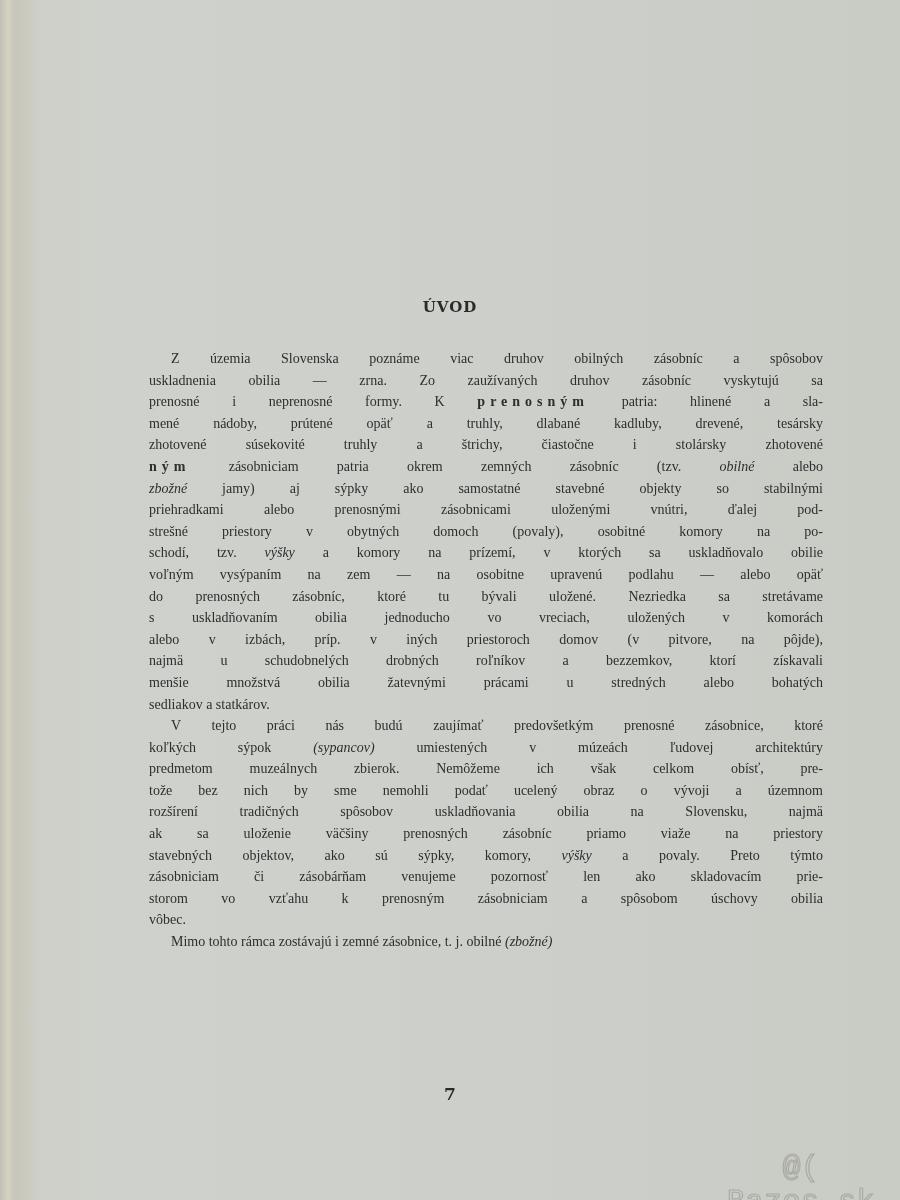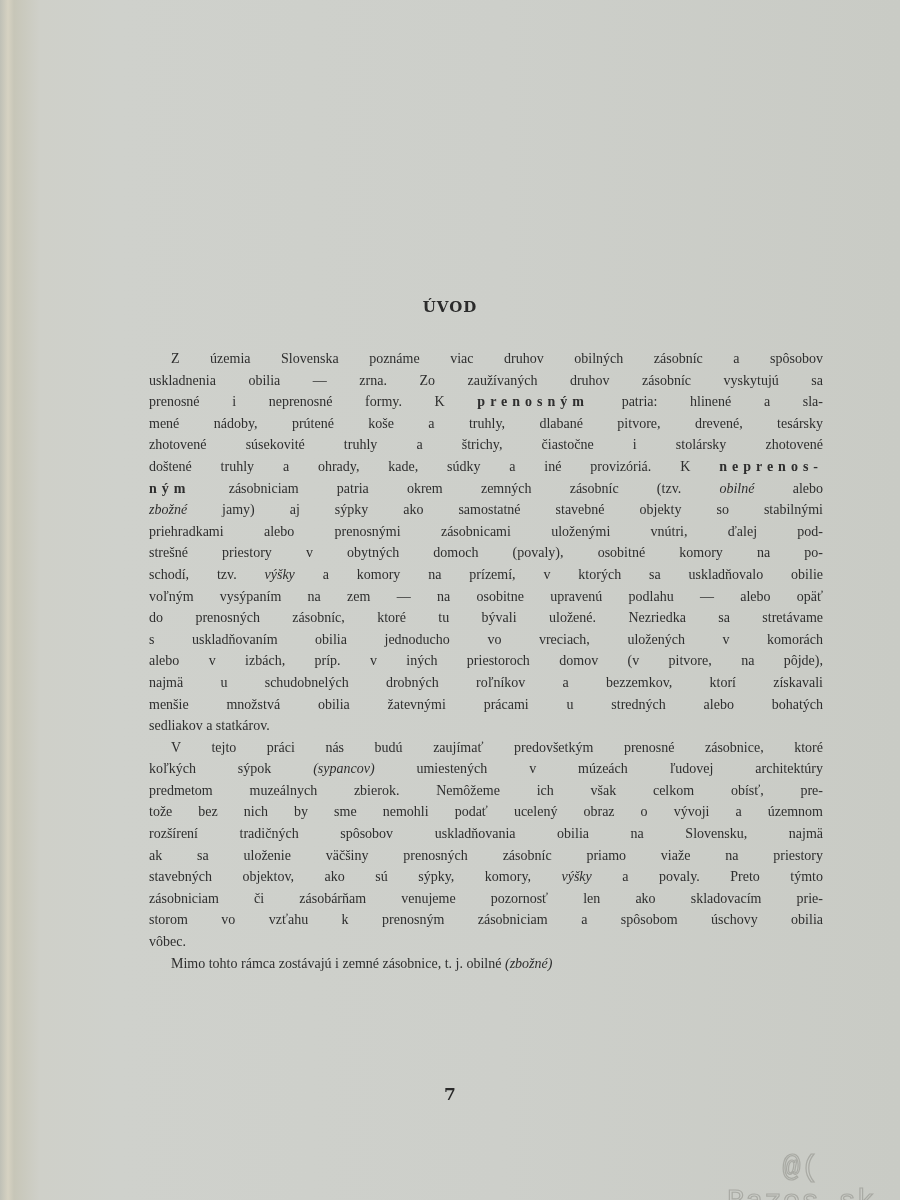--- a/index.html
+++ b/index.html
@@ -40,23 +40,22 @@
 </head>
 <body>
 
 <div class="page">
   <div class="heading">ÚVOD</div>
   <div class="body-text" id="body-text">
       <div>
         <span class="line indent">Z územia Slovenska poznáme viac druhov obilných zásobníc a spôsobov</span>
         <span class="line">uskladnenia obilia — zrna. Zo zaužívaných druhov zásobníc vyskytujú sa</span>
         <span class="line">prenosné i neprenosné formy. K <span class="spaced">prenosným</span> patria: hlinené a sla-</span>
-        <span class="line">mené nádoby, prútené koše a truhly, dlabané pitvore, drevené, tesársky</span>
+        <span class="line">mené nádoby, prútené opäť a truhly, dlabané kadluby, drevené, tesársky</span>
         <span class="line">zhotovené súsekovité truhly a štrichy, čiastočne i stolársky zhotovené</span>
-        <span class="line">doštené truhly a ohrady, kade, súdky a iné provizóriá. K <span class="spaced">neprenos-</span></span>
         <span class="line"><span class="spaced">ným</span> zásobniciam patria okrem zemných zásobníc (tzv. <i>obilné</i> alebo</span>
         <span class="line"><i>zbožné</i> jamy) aj sýpky ako samostatné stavebné objekty so stabilnými</span>
         <span class="line">priehradkami alebo prenosnými zásobnicami uloženými vnútri, ďalej pod-</span>
         <span class="line">strešné priestory v obytných domoch (povaly), osobitné komory na po-</span>
         <span class="line">schodí, tzv. <i>výšky</i> a komory na prízemí, v ktorých sa uskladňovalo obilie</span>
         <span class="line">voľným vysýpaním na zem — na osobitne upravenú podlahu — alebo opäť</span>
         <span class="line">do prenosných zásobníc, ktoré tu bývali uložené. Nezriedka sa stretávame</span>
         <span class="line">s uskladňovaním obilia jednoducho vo vreciach, uložených v komorách</span>
         <span class="line">alebo v izbách, príp. v iných priestoroch domov (v pitvore, na pôjde),</span>
         <span class="line">najmä u schudobnelých drobných roľníkov a bezzemkov, ktorí získavali</span>

